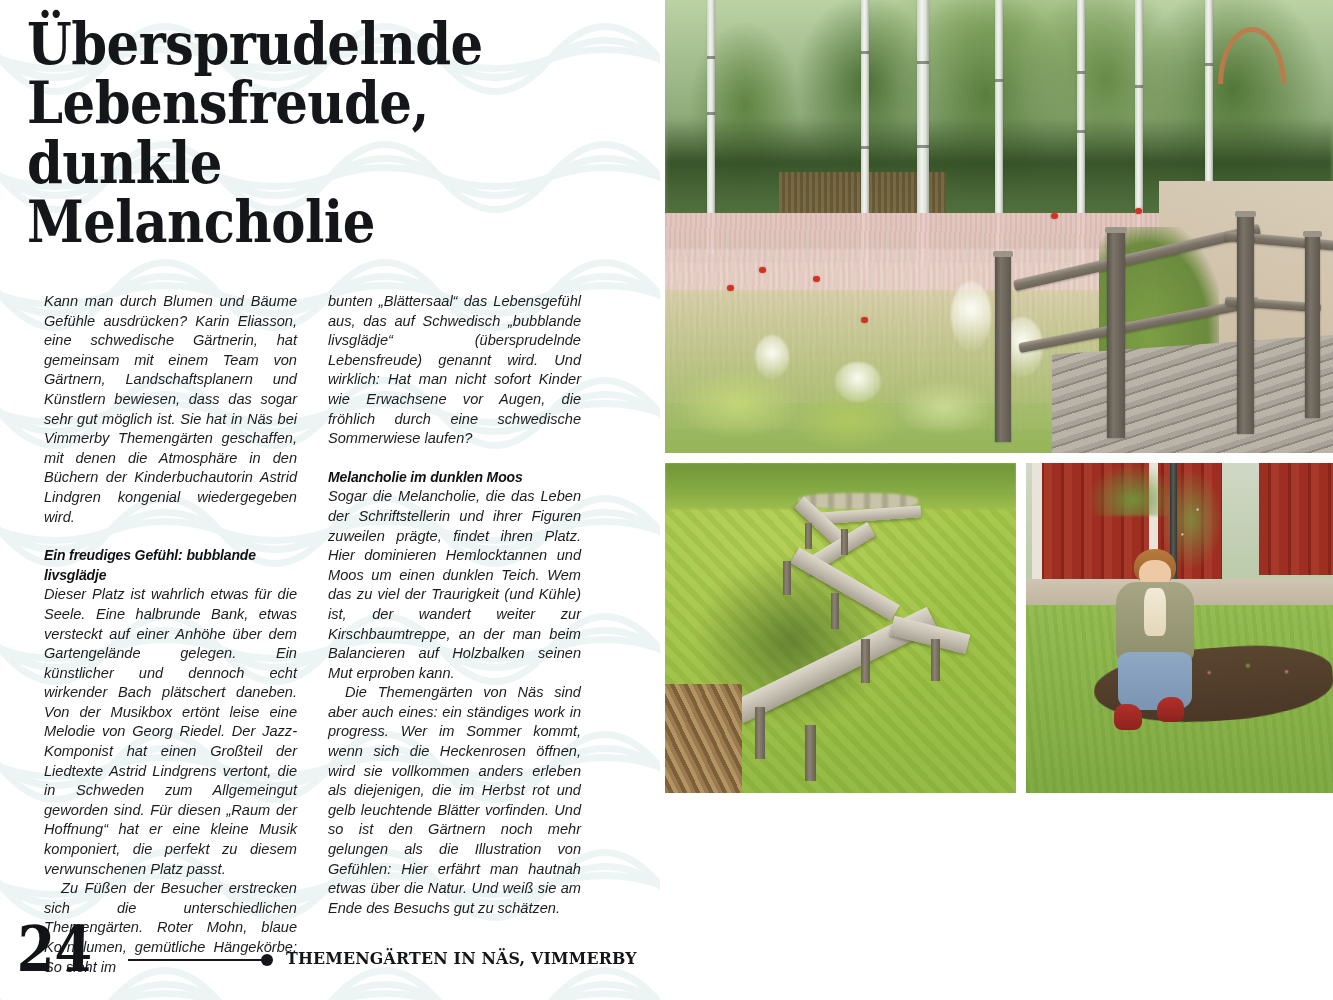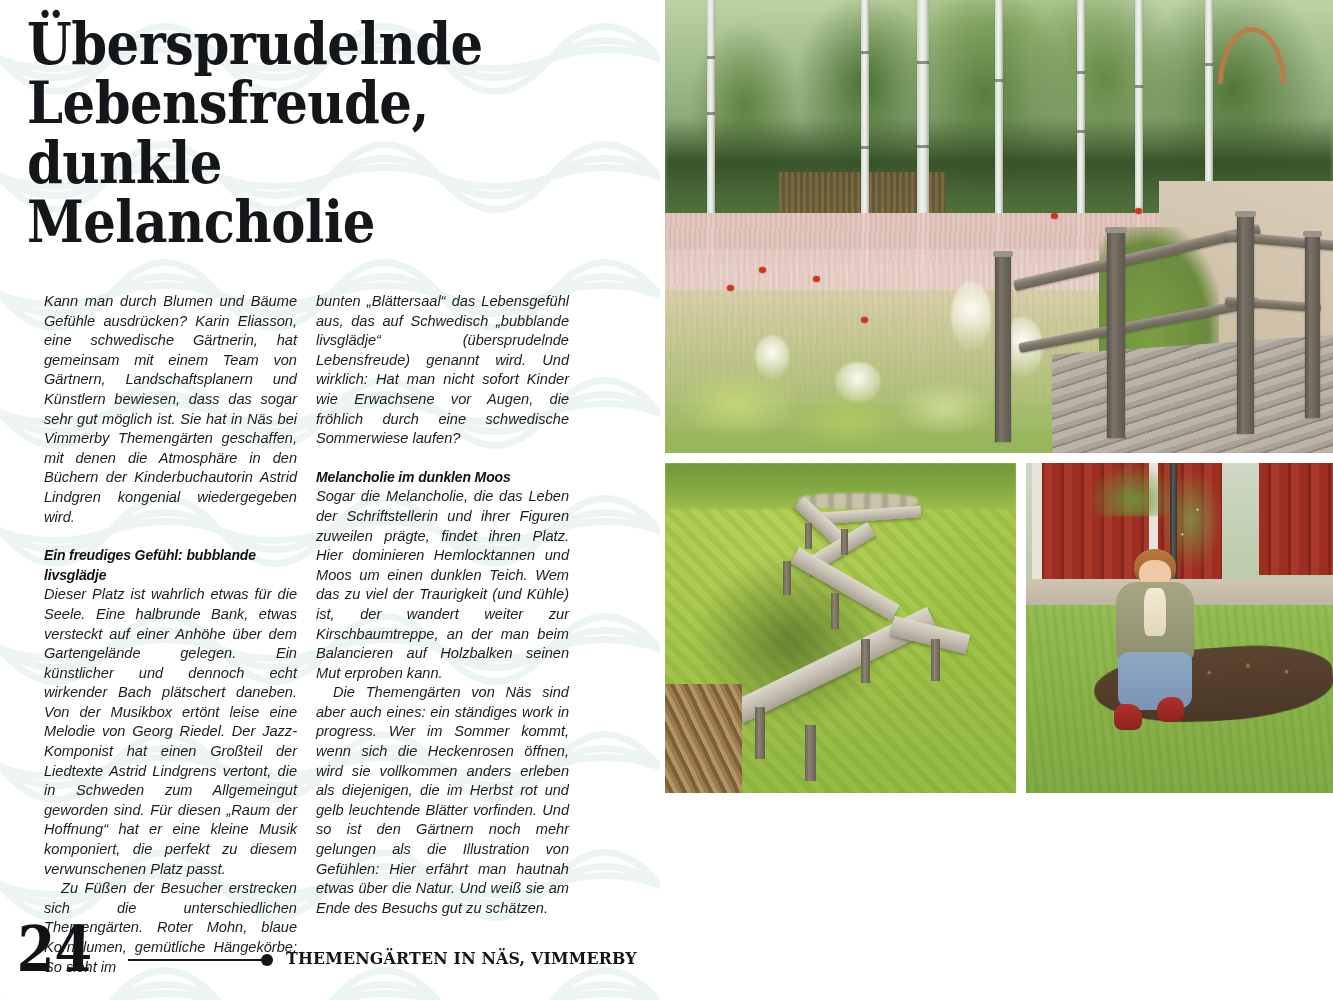--- a/index.html
+++ b/index.html
@@ -32,21 +32,21 @@
     transform-origin:left top;
     white-space:pre-line;
   }
   .cols{
     position:absolute;left:44px;top:292px;width:551px;height:610px;font-style:italic;
   }
   .col{
     position:absolute;top:0;width:253px;
   }
   .col.c1{left:0;}
-  .col.c2{left:272px;}
+  .col.c2{left:284px;}
   .col p{
     margin:0;
     font-size:14.6px;
     line-height:19.6px;
     color:#1b1c1e;
     text-align:justify;
     hyphens:auto;
   }
   .col p.indent{text-indent:17px;}
   .col h3{

